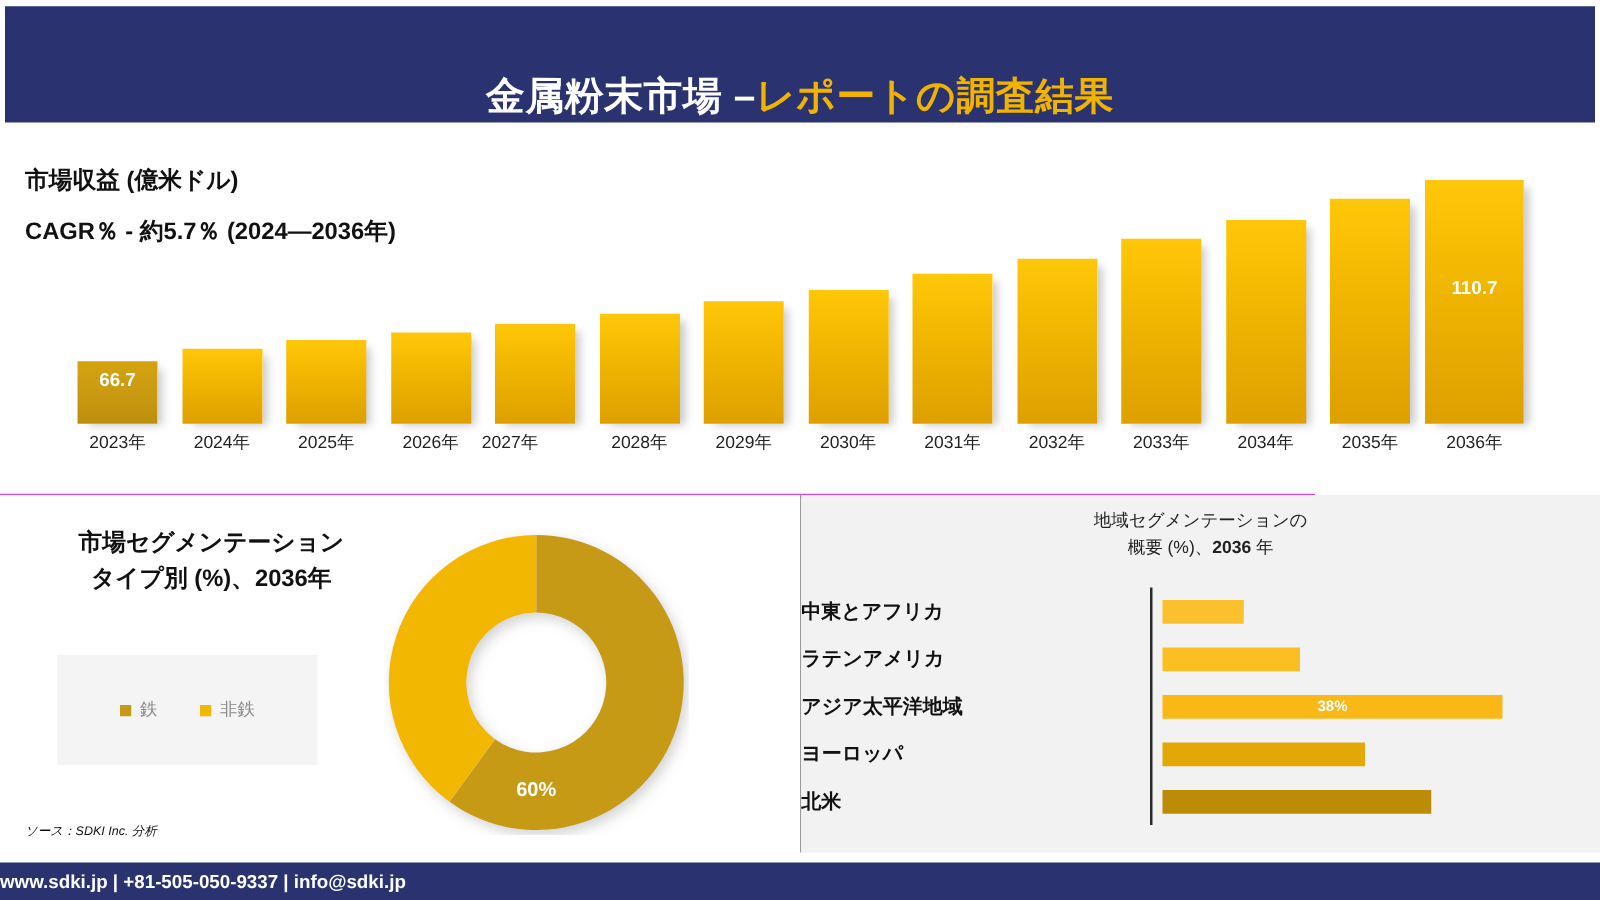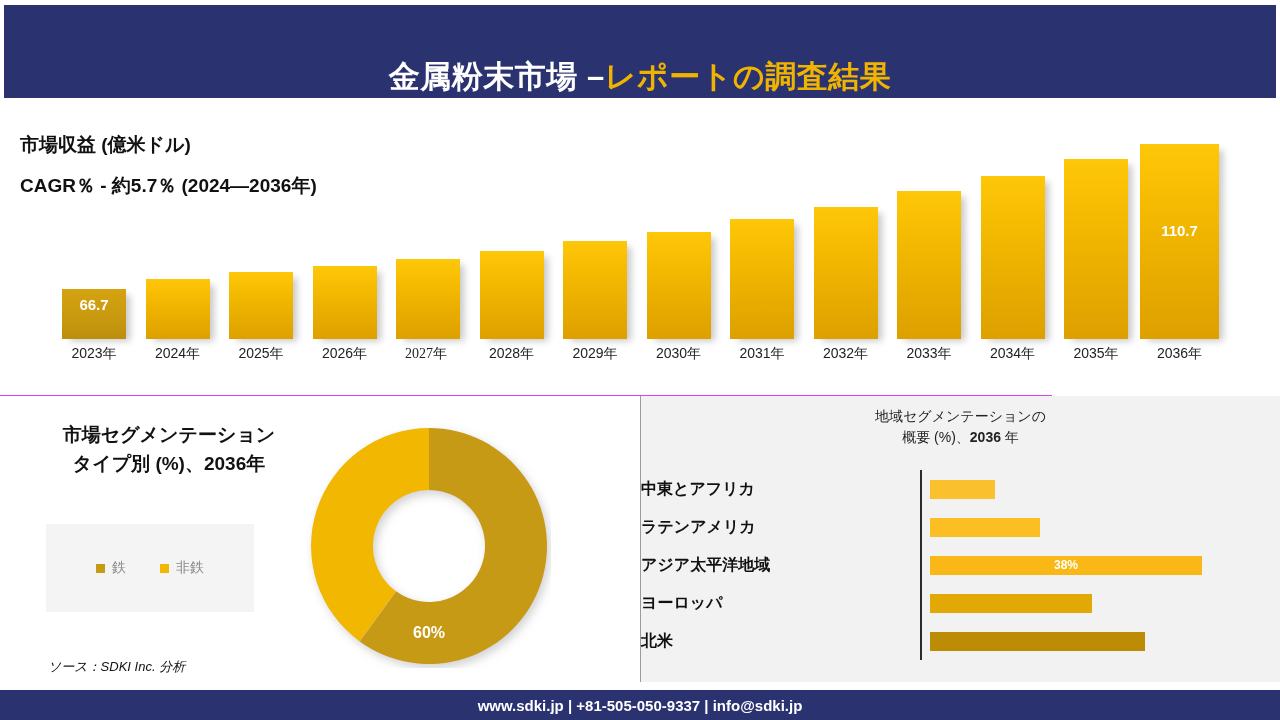--- a/index.html
+++ b/index.html
@@ -66,21 +66,21 @@
     position:absolute;left:44px;top:24px;width:250px;
     font-size:19px;font-weight:bold;line-height:1.55;color:#111;text-align:center;
   }
   .legend-box{
     position:absolute;left:46px;top:128px;width:208px;height:88px;
     background:#f4f4f4;display:flex;align-items:center;justify-content:center;gap:34px;
   }
   .legend-item{display:flex;align-items:center;gap:7px;font-size:14px;color:#8a8a8a;}
   .legend-swatch{width:9px;height:9px;display:inline-block;}
   .source-note{
-    position:absolute;left:48px;top:262px;font-size:13px;font-style:italic;color:#111;
+    position:absolute;left:20px;top:262px;font-size:10px;font-style:italic;color:#111;
   }
   .donut-wrap{position:absolute;left:307px;top:28px;width:244px;height:244px;}
   .donut-label{
     position:absolute;left:0;width:244px;text-align:center;top:200px;
     color:#fff;font-size:16px;font-weight:bold;pointer-events:none;
   }
 
   
   .br-panel{
     position:absolute;left:641px;top:396px;width:639px;height:286px;background:#f2f2f2;
@@ -99,21 +99,21 @@
   }
   .hbar{
     height:19px;margin-left:8px;position:relative;
     display:flex;align-items:center;justify-content:center;text-align:center;
   }
   .hbar-value{color:#fff;font-size:12px;font-weight:bold;}
 
   
   .footer{
     position:absolute;left:0;top:690px;width:1280px;height:30px;
-    background:#2a3270;display:flex;align-items:center;justify-content:center;
+    background:#2a3270;display:flex;align-items:center;
   }
   .footer-text{color:#ffffff;font-size:15px;font-weight:bold;}
 </style>
 </head>
 <body>
 
 <div class="page">
 
   <div class="header">
     <div class="header-title">
@@ -141,21 +141,21 @@
           <div class="bar" style="height: 67px;"></div>
         </div>
         <div class="xlabel" style="left: 216px;">2025年</div>
         <div class="bar-col" style="left: 312.5px;">
           <div class="bar" style="height: 73px;"></div>
         </div>
         <div class="xlabel" style="left: 299.5px;">2026年</div>
         <div class="bar-col" style="left: 396px;">
           <div class="bar" style="height: 80px;"></div>
         </div>
-        <div class="xlabel" style="left: 381px; font-family: Liberation Serif, serif;">2027年</div>
+        <div class="xlabel" style="left: 363px;">2027年</div>
         <div class="bar-col" style="left: 479.5px;">
           <div class="bar" style="height: 88px;"></div>
         </div>
         <div class="xlabel" style="left: 466.5px;">2028年</div>
         <div class="bar-col" style="left: 563px;">
           <div class="bar" style="height: 98px;"></div>
         </div>
         <div class="xlabel" style="left: 550px;">2029年</div>
         <div class="bar-col" style="left: 646.5px;">
           <div class="bar" style="height: 107px;"></div>

